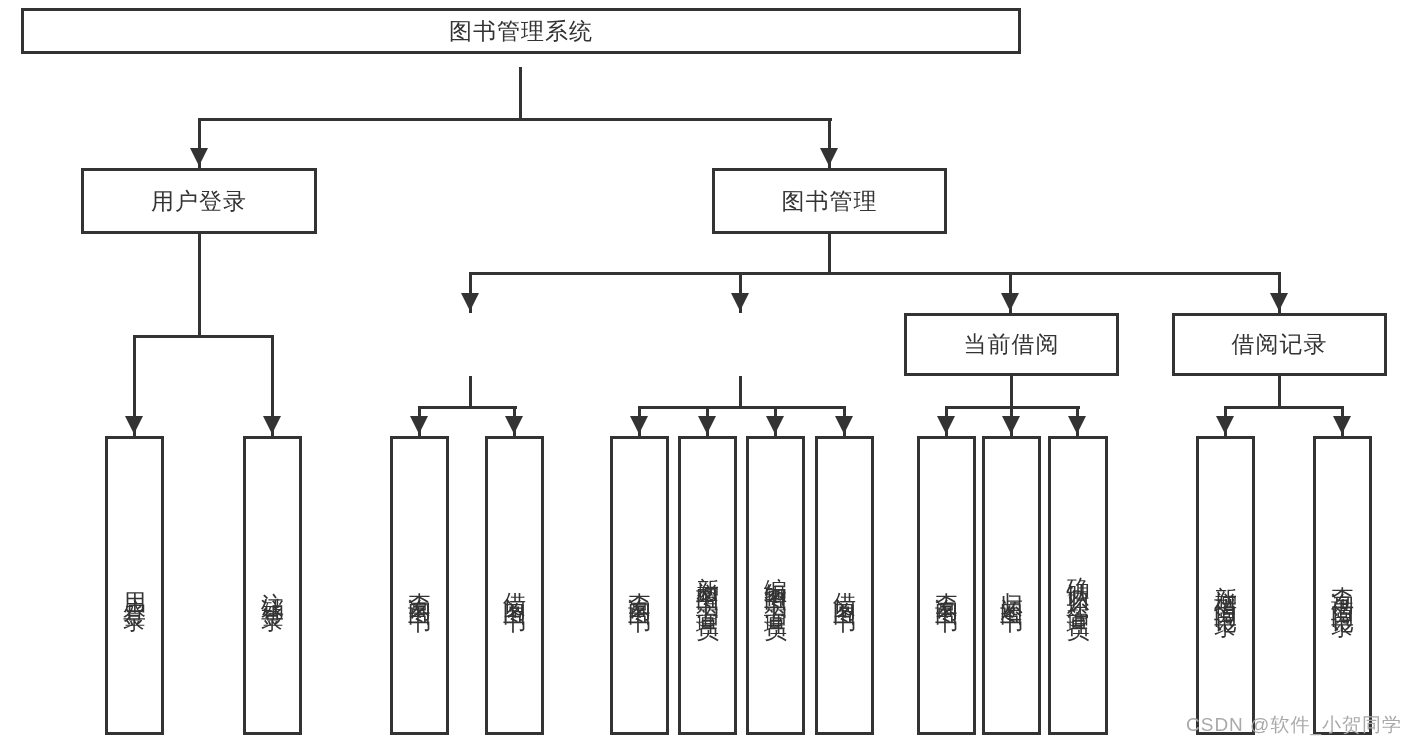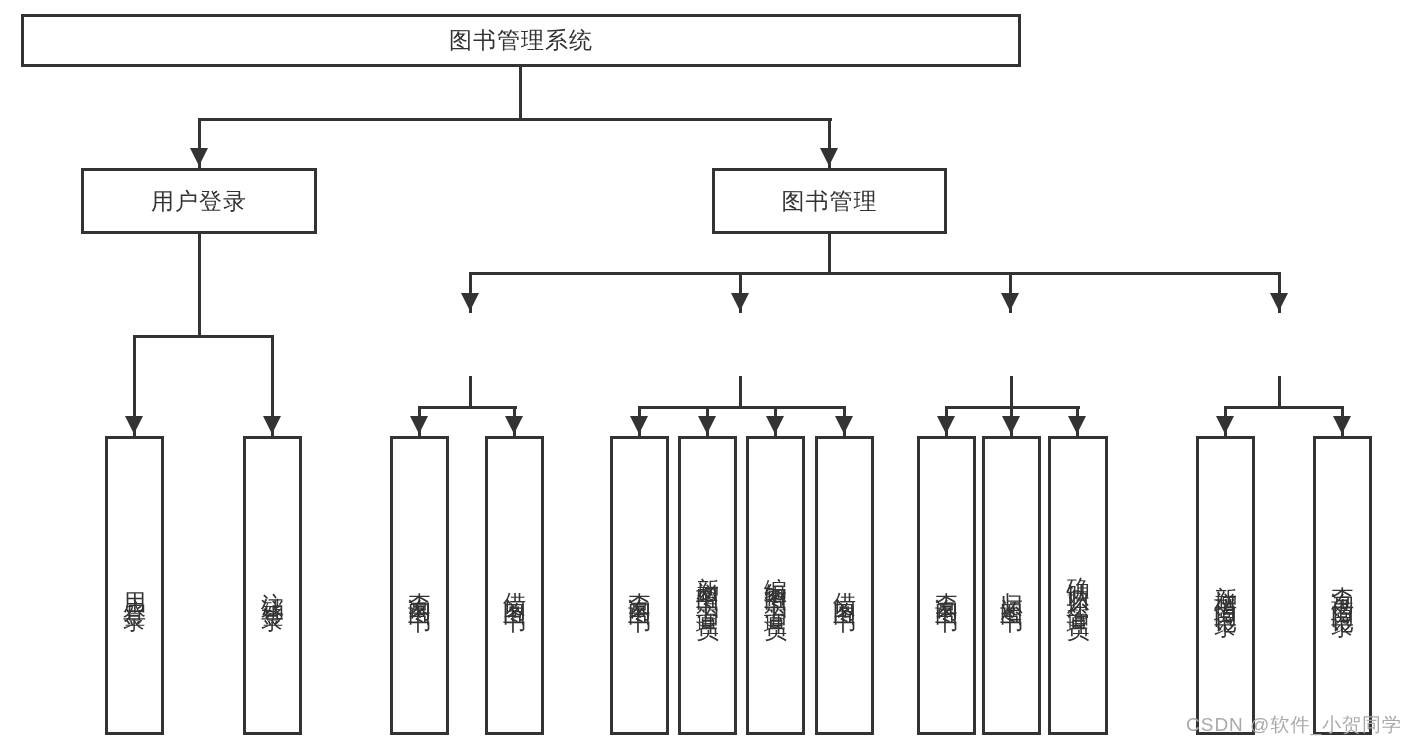--- a/index.html
+++ b/index.html
@@ -34,25 +34,27 @@
         font-size:23px;letter-spacing:6px;line-height:1;color:var(--ink);}
 
   .watermark{position:absolute;left:1186px;top:712px;font-size:19px;
         color:var(--watermark);white-space:nowrap;letter-spacing:1px;}
 </style>
 </head>
 <body>
 
 <div class="canvas">
 
-  <div class="hbox" style="left:21px;top:14px;width:1000px;height:53px;">图书管理系统</div>
+  <div class="hbox" style="left:21px;top:8px;width:1000px;height:46px;">图书管理系统</div>
 
   <div class="hbox" style="left:81px;top:168px;width:236px;height:66px;">用户登录</div>
   <div class="hbox" style="left:712px;top:168px;width:235px;height:66px;font-family:Liberation Mono, monospace;">图书管理</div>
 
+  <div class="hbox" style="left:904px;top:313px;width:215px;height:63px;">当前借阅</div>
+  <div class="hbox" style="left:1172px;top:313px;width:215px;height:63px;">借阅记录</div>
 
   <div class="leaf" style="left:105px;">
     <span>用户登录</span>
     </div>
   <div class="leaf" style="left:243px;">
     <span>注销登录</span>
     </div>
 
   <div class="leaf" style="left:390px;">
     <span>查询图书</span>

